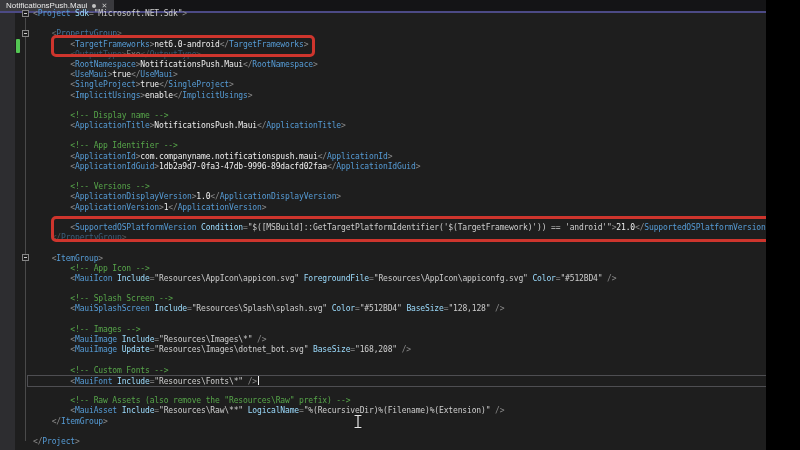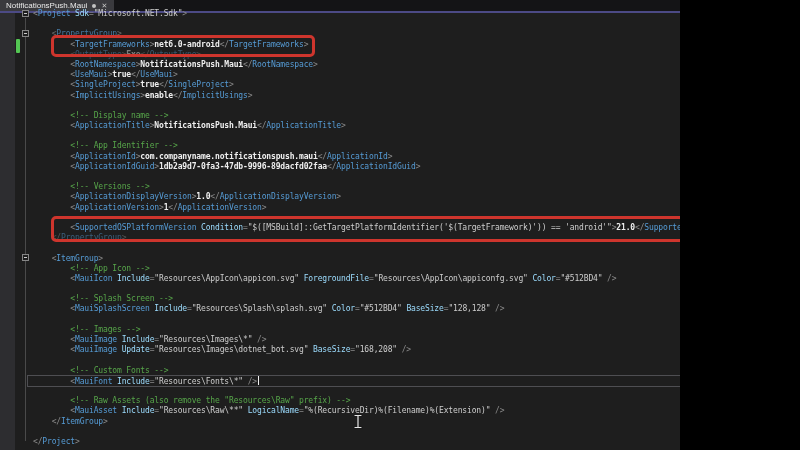--- a/index.html
+++ b/index.html
@@ -1,16 +1,16 @@
 <!DOCTYPE html>
 <html><head>
 <meta charset="utf-8">
 <style>
   html,body{margin:0;padding:0;background:#000;}
-  .screen{position:relative;width:680px;height:450px;background:#7dd3fc;overflow:hidden;
+  .screen{position:relative;width:766px;height:450px;background:#7dd3fc;overflow:hidden;
           font-family:"Liberation Sans", sans-serif;}
   
   .tabstrip{position:absolute;left:0;top:0;width:800px;height:13px;background:#141416;}
   .tab{position:absolute;left:0;top:0;height:11px;background:#3a3a3e;display:flex;align-items:center;
        gap:5px;padding:0 7px 0 6px;cursor:pointer;}
   .tab-label{color:#e9e9e9;font-size:8px;line-height:11px;white-space:nowrap;}
   .tab-dot{width:4px;height:4px;border-radius:50%;background:#c2c2c2;display:inline-block;}
   .tab-close{color:#c2c2c2;font-size:7px;line-height:11px;}
   .tab-underline{position:absolute;left:0;top:11px;width:800px;height:2px;background:#4c4a85;}
   
@@ -23,21 +23,21 @@
   .fold.f1{top:-3px}.fold.f2{top:17px}.fold.f3{top:241px}
   .curline{position:absolute;left:27px;top:362px;width:771px;height:12px;border:1px solid #4e4e52;box-sizing:border-box;}
   
   .code{position:absolute;left:33px;top:-4px;font-family:"DejaVu Sans Mono", monospace;
         font-size:8px;line-height:10.2px;letter-spacing:-0.15px;white-space:pre;}
   .code .line{height:10.2px;}
   .g{color:#8a8a8a}
   .e{color:#569cd6}
   .a{color:#9cdcfe;font-weight:normal}
   .v{color:#cdcdcd}
-  .t{color:#efefef;font-weight:bold}
+  .t{color:#efefef;font-weight:normal}
   .c{color:#57a64a}
   .caret{display:inline-block;width:1px;height:9px;background:#f2f2f2;margin-left:1px;vertical-align:-1px;}
   
   .ann{position:absolute;border:3px solid #ce352d;border-radius:5px;box-sizing:border-box;pointer-events:none;}
   .ann1{left:51px;top:22px;width:264px;height:22px;}
   .ann2{left:51px;top:203px;width:724px;height:26px;}
   .ibeam{position:absolute;left:353px;top:401px;}
 </style>
 </head>
 <body>

